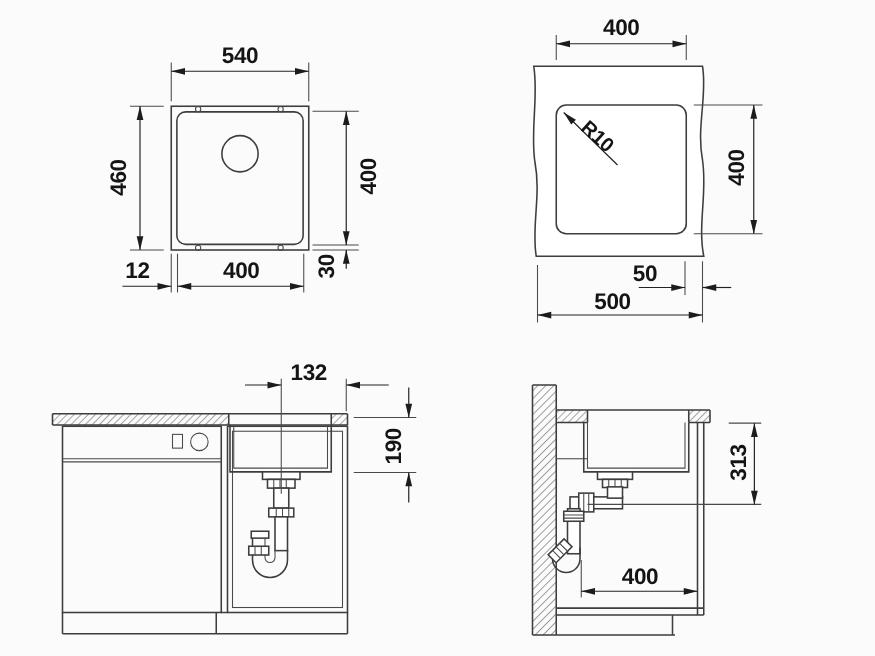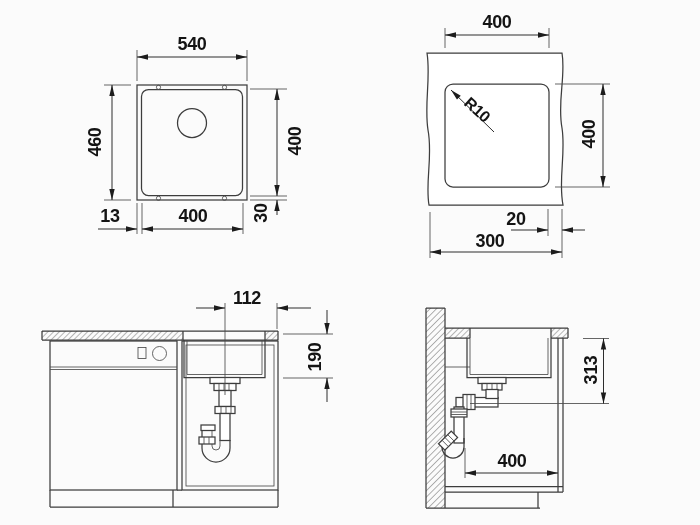--- a/index.html
+++ b/index.html
@@ -163,28 +163,28 @@
       <g class="d">
         <line x1="603.5" y1="338.5" x2="603.5" y2="403.5" marker-start="url(#arr)" marker-end="url(#arr)"></line>
         <line x1="465" y1="473" x2="558" y2="473" marker-start="url(#arr)" marker-end="url(#arr)"></line>
       </g>
     </g>
   </svg>
 
   <div class="lbl" style="left:192px;top:44px">540</div>
   <div class="lbl rot" style="left:95px;top:142px">460</div>
   <div class="lbl rot" style="left:295px;top:141px">400</div>
-  <div class="lbl" style="left:110px;top:216px">13</div>
+  <div class="lbl" style="left:110px;top:216px">12</div>
   <div class="lbl" style="left:193px;top:216px">400</div>
   <div class="lbl rot" style="left:261px;top:213px">30</div>
 
   <div class="lbl" style="left:497px;top:22px">400</div>
   <div class="lbl rot45" style="left:477px;top:110px">R10</div>
   <div class="lbl rot" style="left:589px;top:134px">400</div>
-  <div class="lbl" style="left:516px;top:219px">20</div>
-  <div class="lbl" style="left:490px;top:241px">300</div>
+  <div class="lbl" style="left:516px;top:219px">50</div>
+  <div class="lbl" style="left:490px;top:241px">500</div>
 
-  <div class="lbl" style="left:247px;top:298px">112</div>
+  <div class="lbl" style="left:247px;top:298px">132</div>
   <div class="lbl rot" style="left:315px;top:357px">190</div>
 
   <div class="lbl rot" style="left:591px;top:370px">313</div>
   <div class="lbl" style="left:512px;top:461px">400</div>
 </div>
 
 </body></html>

